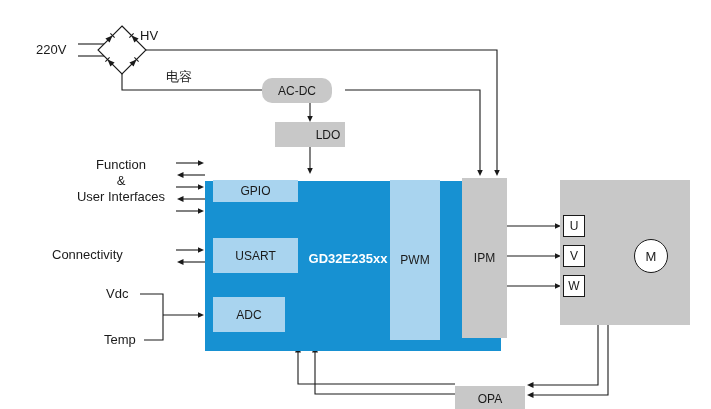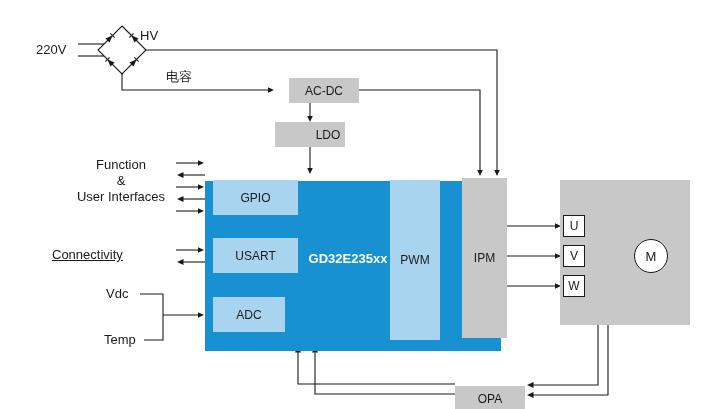--- a/index.html
+++ b/index.html
@@ -101,33 +101,33 @@
       <path d="M615,256 H634"></path>
 
       <path d="M598,226 V385 H532" marker-end="url(#arr)"></path>
       <path d="M608,286 V395 H532" marker-end="url(#arr)"></path>
 
       <path d="M455,384 H298 V351" marker-end="url(#arr)"></path>
       <path d="M455,394 H315 V351" marker-end="url(#arr)"></path>
     </g>
   </svg>
 
-  <div class="blk gray" style="left:289px;top:78px;width:70px;height:25px;">
+  <div class="blk gray" style="left:262px;top:78px;width:70px;height:25px;border-radius:10px;">
     <span>AC-DC</span>
   </div>
 
   <div class="blk gray" style="left:275px;top:122px;width:70px;height:25px;padding-left:36px;">
     <span>LDO</span>
   </div>
 
   <div class="blk mcu" style="left:205px;top:181px;width:296px;height:170px;">
     <span class="mcu-label">GD32E235xx</span>
   </div>
 
-  <div class="blk inner" style="left:213px;top:180px;width:85px;height:35px;">
+  <div class="blk inner" style="left:213px;top:180px;width:85px;height:22px;">
     <span>GPIO</span>
   </div>
 
   <div class="blk inner" style="left:213px;top:238px;width:85px;height:35px;">
     <span>USART</span>
   </div>
 
   <div class="blk inner" style="left:213px;top:297px;width:72px;height:35px;">
     <span>ADC</span>
   </div>
@@ -163,19 +163,19 @@
   <div class="lbl" style="left:36px;top:43px;">220V</div>
 
   <div class="lbl" style="left:140px;top:29px;text-align:center;">HV</div>
 
   <div class="lbl" style="left:166px;top:70px;">电容</div>
 
   <div class="lbl ctr" style="left:58px;top:158px;width:126px;">Function</div>
   <div class="lbl ctr" style="left:58px;top:174px;width:126px;">&amp;</div>
   <div class="lbl ctr" style="left:58px;top:190px;width:126px;">User Interfaces</div>
 
-  <div class="lbl" style="left:52px;top:248px;text-decoration:underline;">Connectivity</div>
+  <div class="lbl" style="left:52px;top:248px;">Connectivity</div>
 
   <div class="lbl" style="left:106px;top:287px;">Vdc</div>
 
   <div class="lbl" style="left:104px;top:333px;">Temp</div>
 
 </div>
 
 </body></html>

